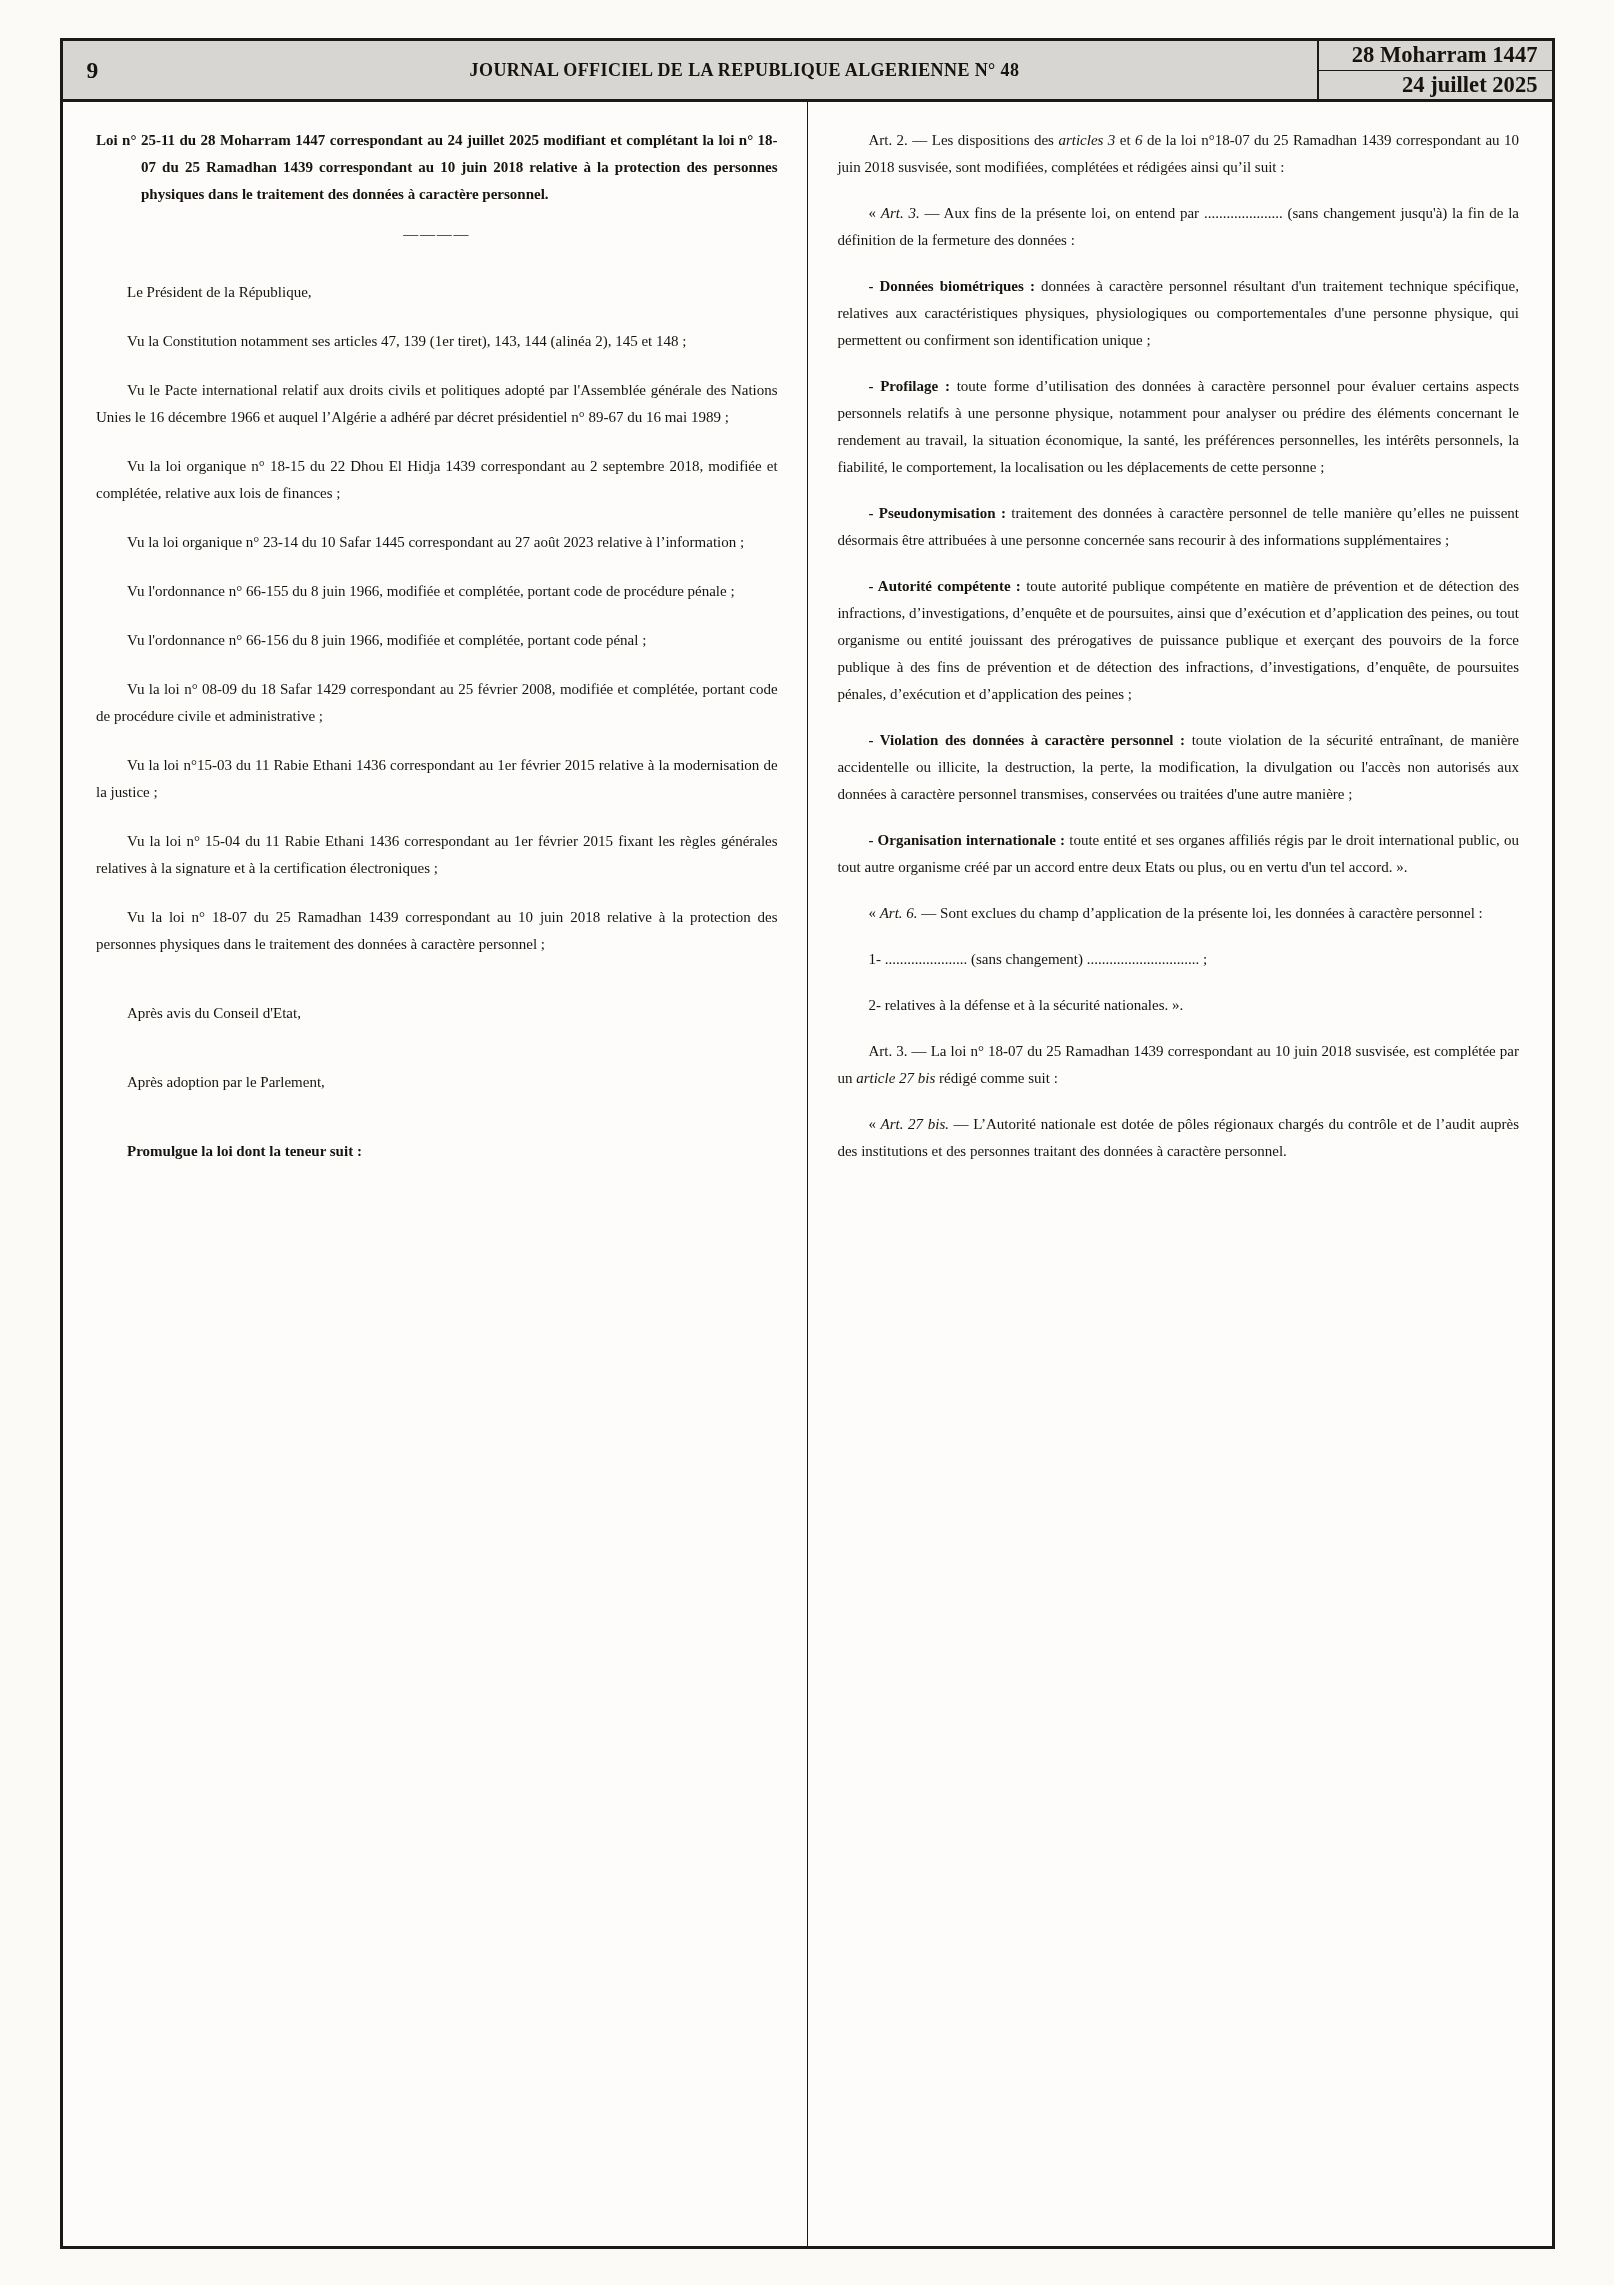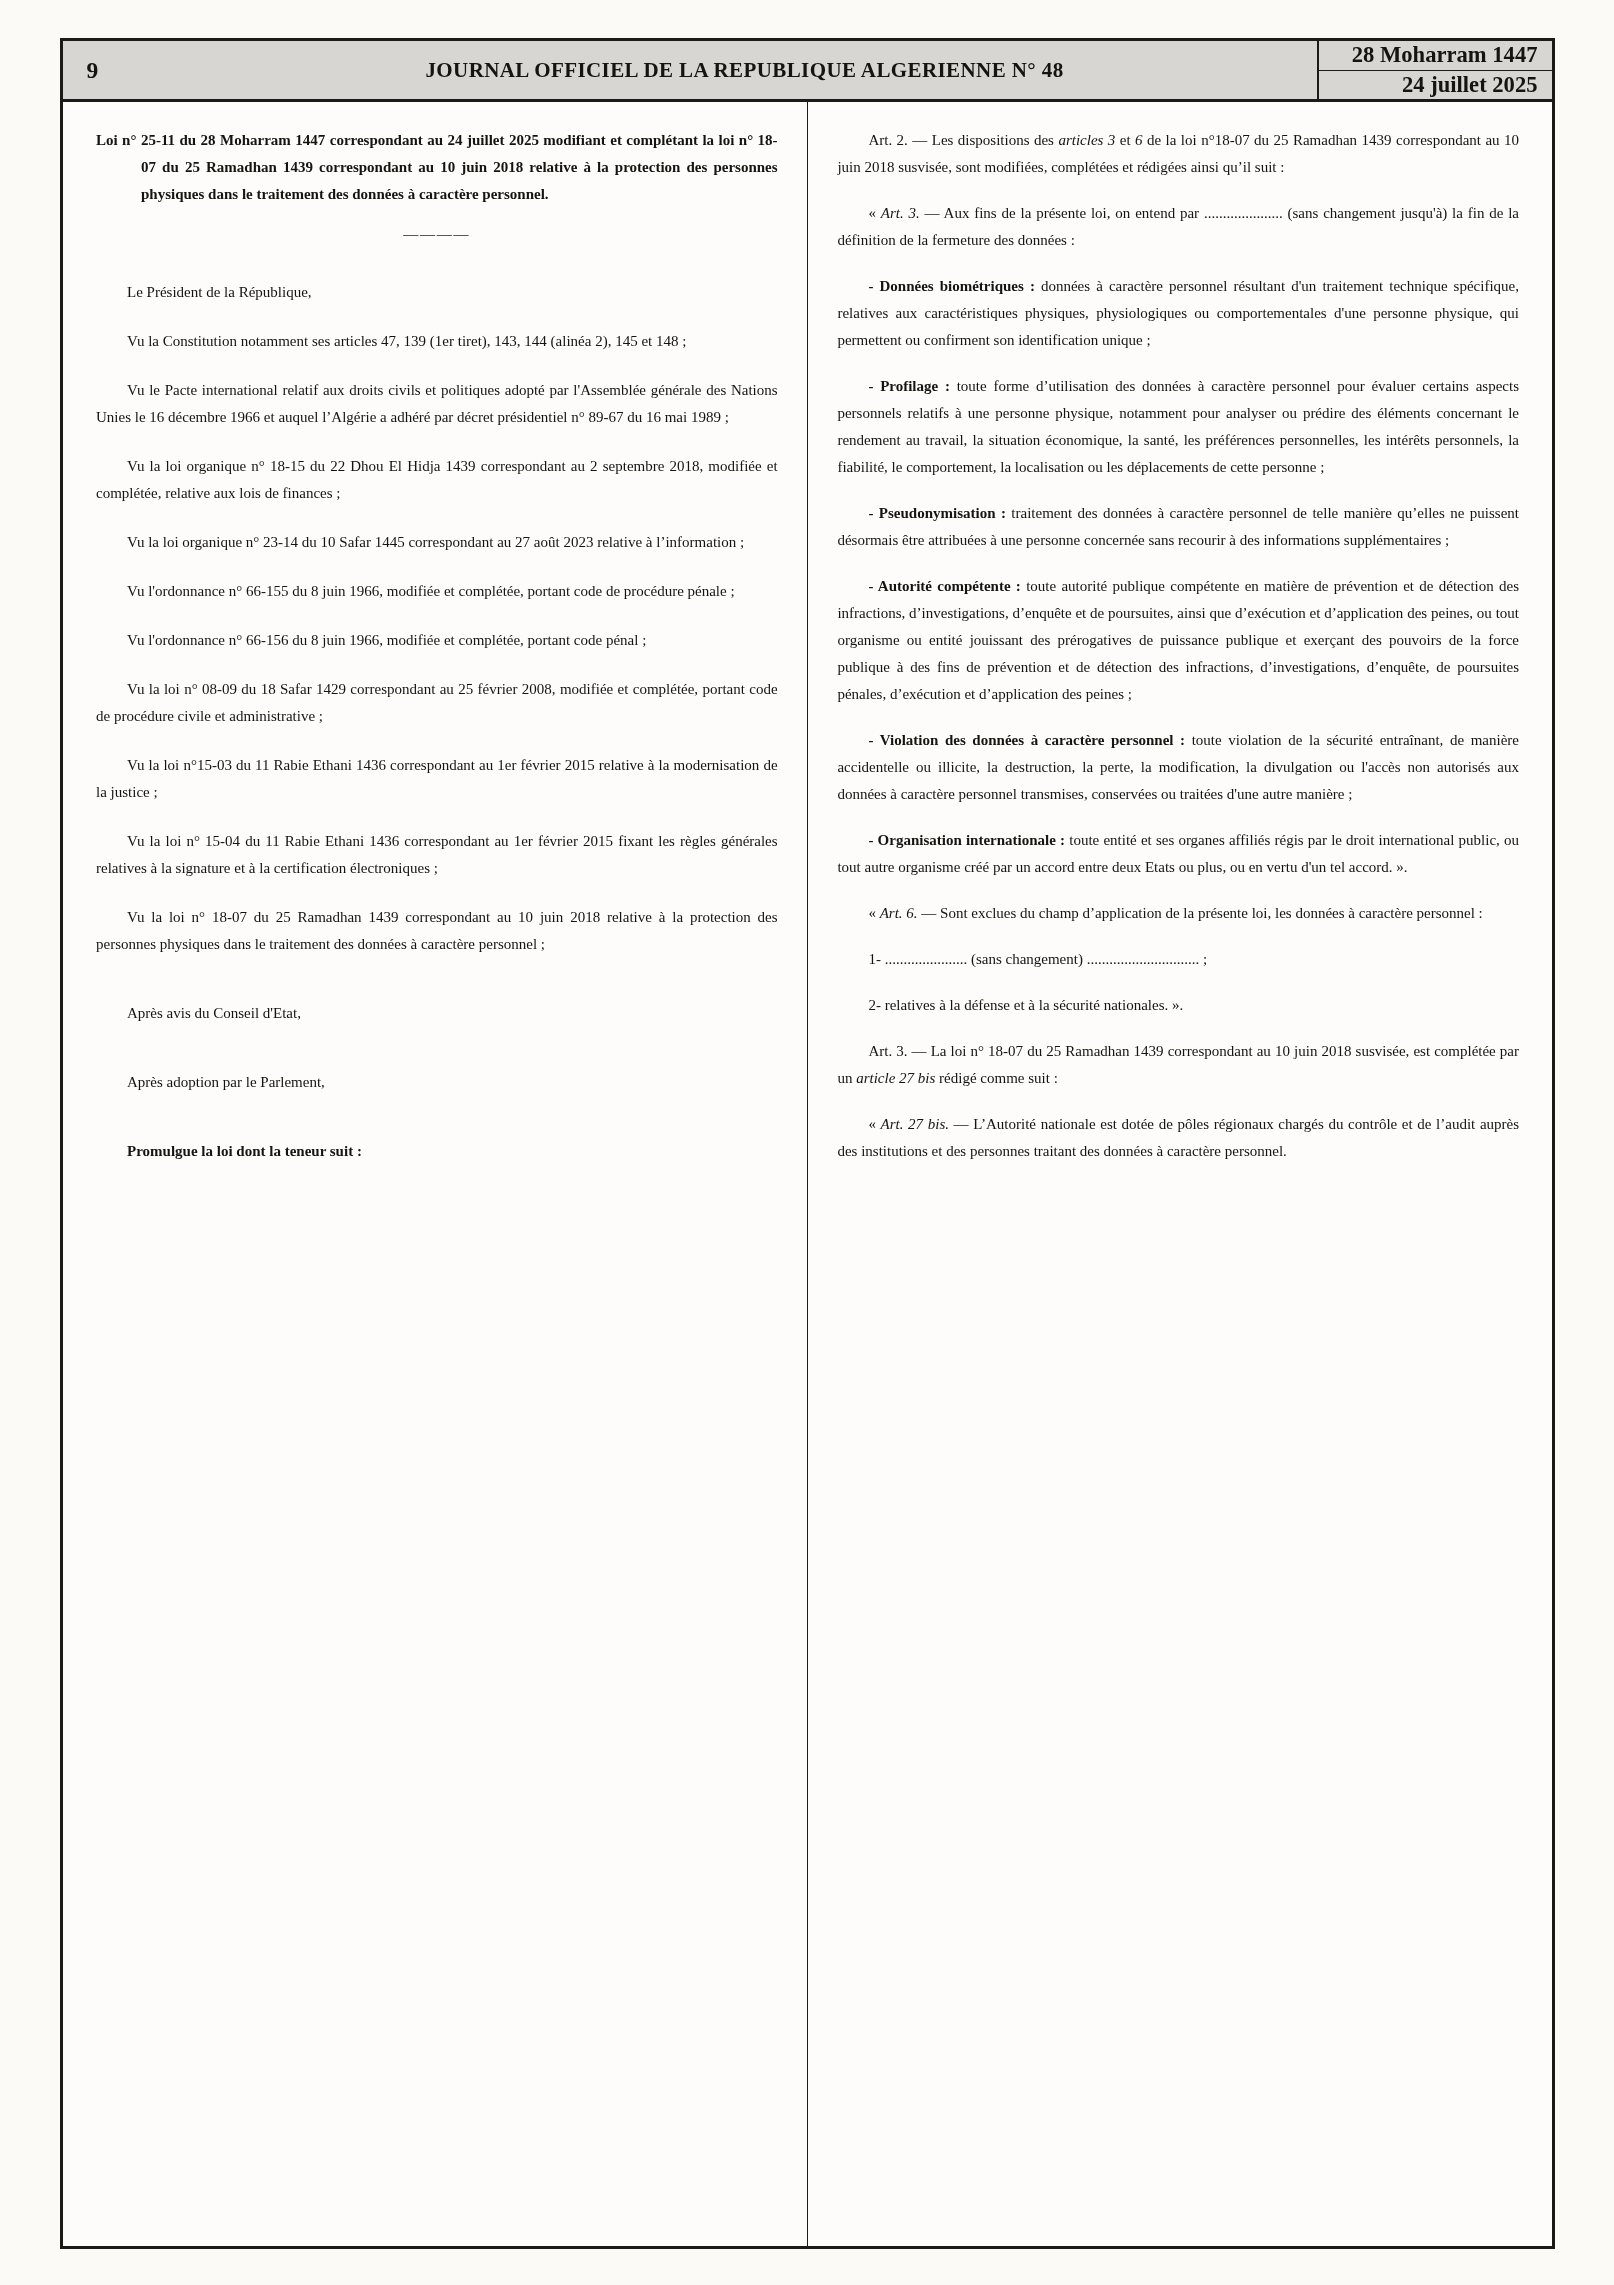--- a/index.html
+++ b/index.html
@@ -18,21 +18,21 @@
     display:flex;align-items:stretch;height:58px;flex:0 0 auto;
     background:#d7d6d3;border-bottom:3.6px solid #1c1a17;
   }
   .page-number{
     width:109px;display:flex;align-items:center;
     padding-left:23.5px;box-sizing:border-box;
     font-weight:bold;font-size:23.5px;
   }
   .journal-title{
     flex:1;display:flex;align-items:center;justify-content:center;
-    font-weight:bold;font-size:21px;letter-spacing:0.4px;white-space:nowrap;
+    font-weight:bold;font-size:18px;letter-spacing:0.4px;white-space:nowrap;
   }
   .date-block{
     width:235px;flex:0 0 auto;border-left:2.7px solid #1c1a17;
     display:flex;flex-direction:column;font-weight:bold;font-size:22.6px;
     box-sizing:border-box;
   }
   .date-row{flex:1;display:flex;align-items:center;justify-content:flex-end;padding-right:14.5px;}
   .date-row.hijri{border-bottom:1.8px solid #1c1a17;}
   .content{flex:1;display:flex;align-items:stretch;overflow:hidden;}
   .column{flex:1;box-sizing:border-box;font-size:15px;line-height:27px;}

